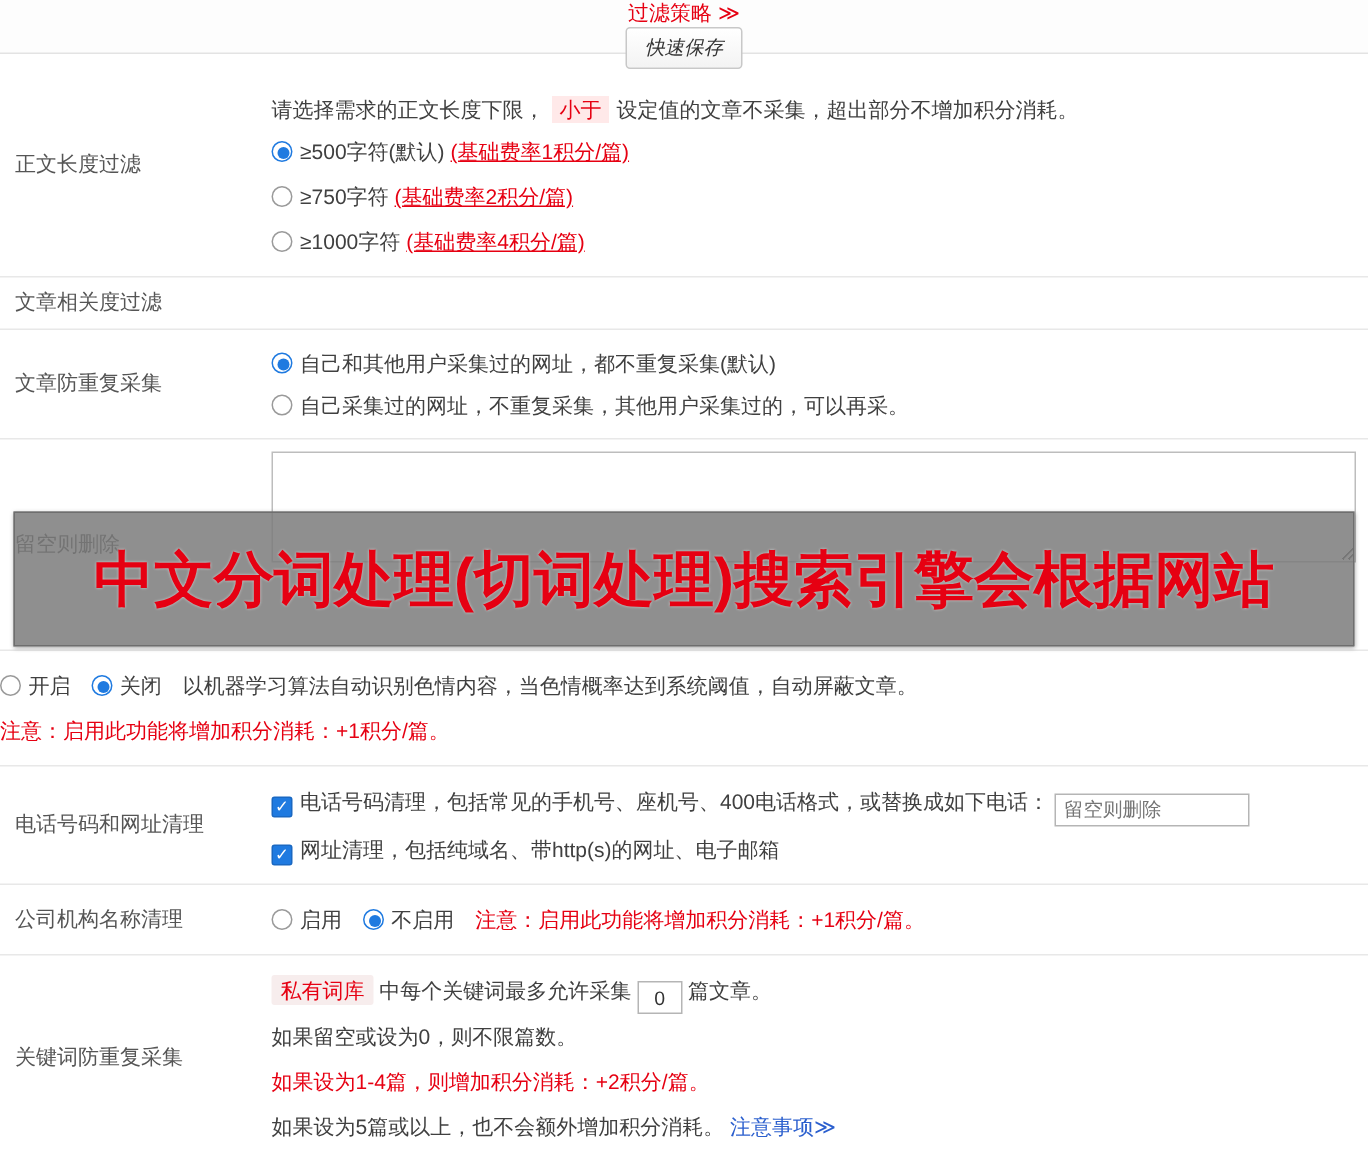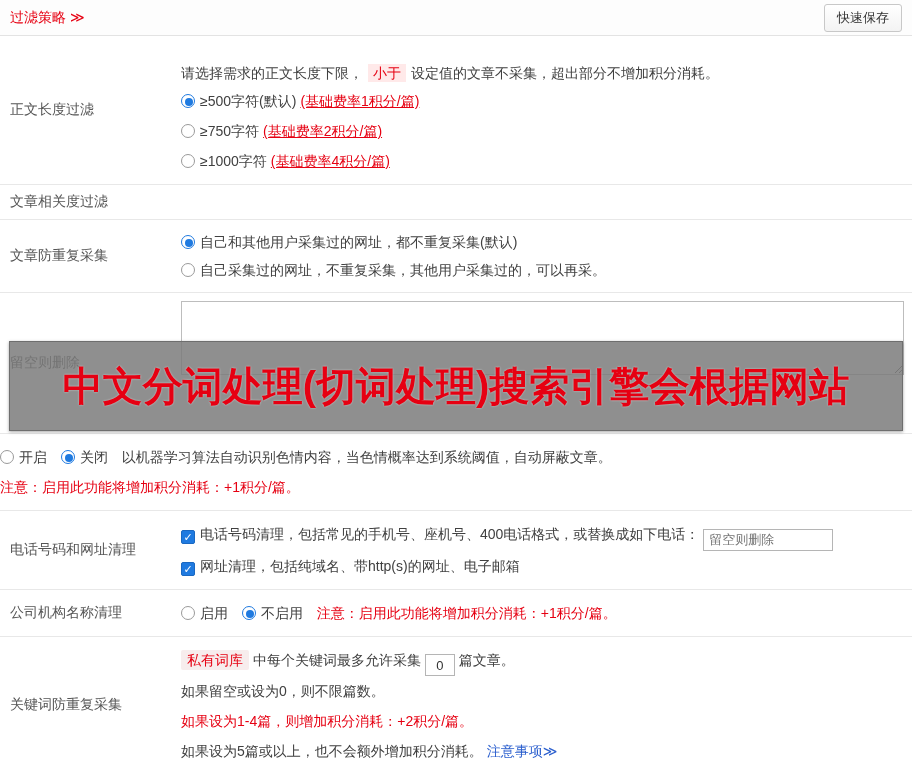--- a/index.html
+++ b/index.html
@@ -5,27 +5,27 @@
   * { margin:0; padding:0; box-sizing:border-box; }
   html,body { width:912px; height:768px; }
   body {
     font-family:"Liberation Sans","DejaVu Sans",sans-serif;
     font-size:14px; color:#404040; background:#fff;
     position:relative; overflow:hidden;
   }
   
   .topbar {
     height:36px; display:flex; align-items:center; justify-content:space-between;
-    padding:0 10px; border-bottom:1px solid #e3e3e3; background:#fdfdfd;
+    padding:0 10px; border-bottom:1px solid #e3e3e3; background:#fdfdfd;flex-direction:column;
   }
   .topbar-title { color:#e60012; font-size:14px; cursor:pointer; }
   .save-btn {
     font-family:inherit; font-size:13px; color:#333;
     border:1px solid #c8c8c8; border-radius:3px; padding:4px 12px;
-    background:linear-gradient(#ffffff,#f3f3f3); cursor:pointer;
+    background:linear-gradient(#ffffff,#f3f3f3); cursor:pointer;font-style:italic;
   }
   
   .form-row { display:flex; border-bottom:1px solid #e8e8e8; }
   .row-label {
     width:181px; padding:8px 10px; display:flex; align-items:center;
     color:#555; flex-shrink:0;
   }
   .row-content { flex:1; padding:8px 8px 8px 0; }
   .line { line-height:30px; }
   .line28 { line-height:28px; }

